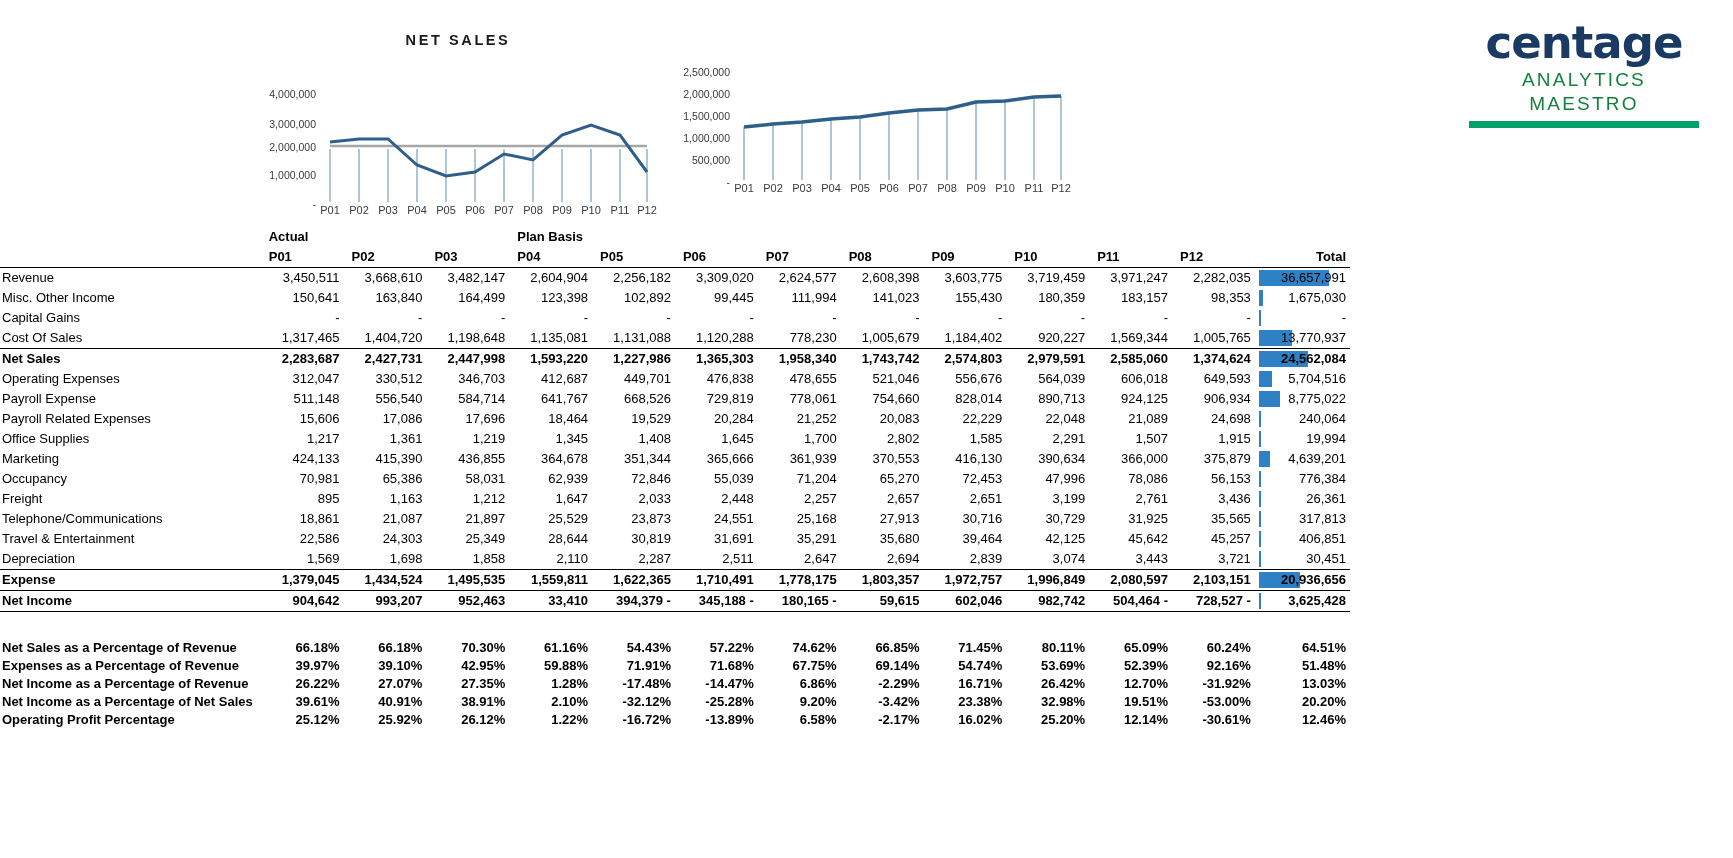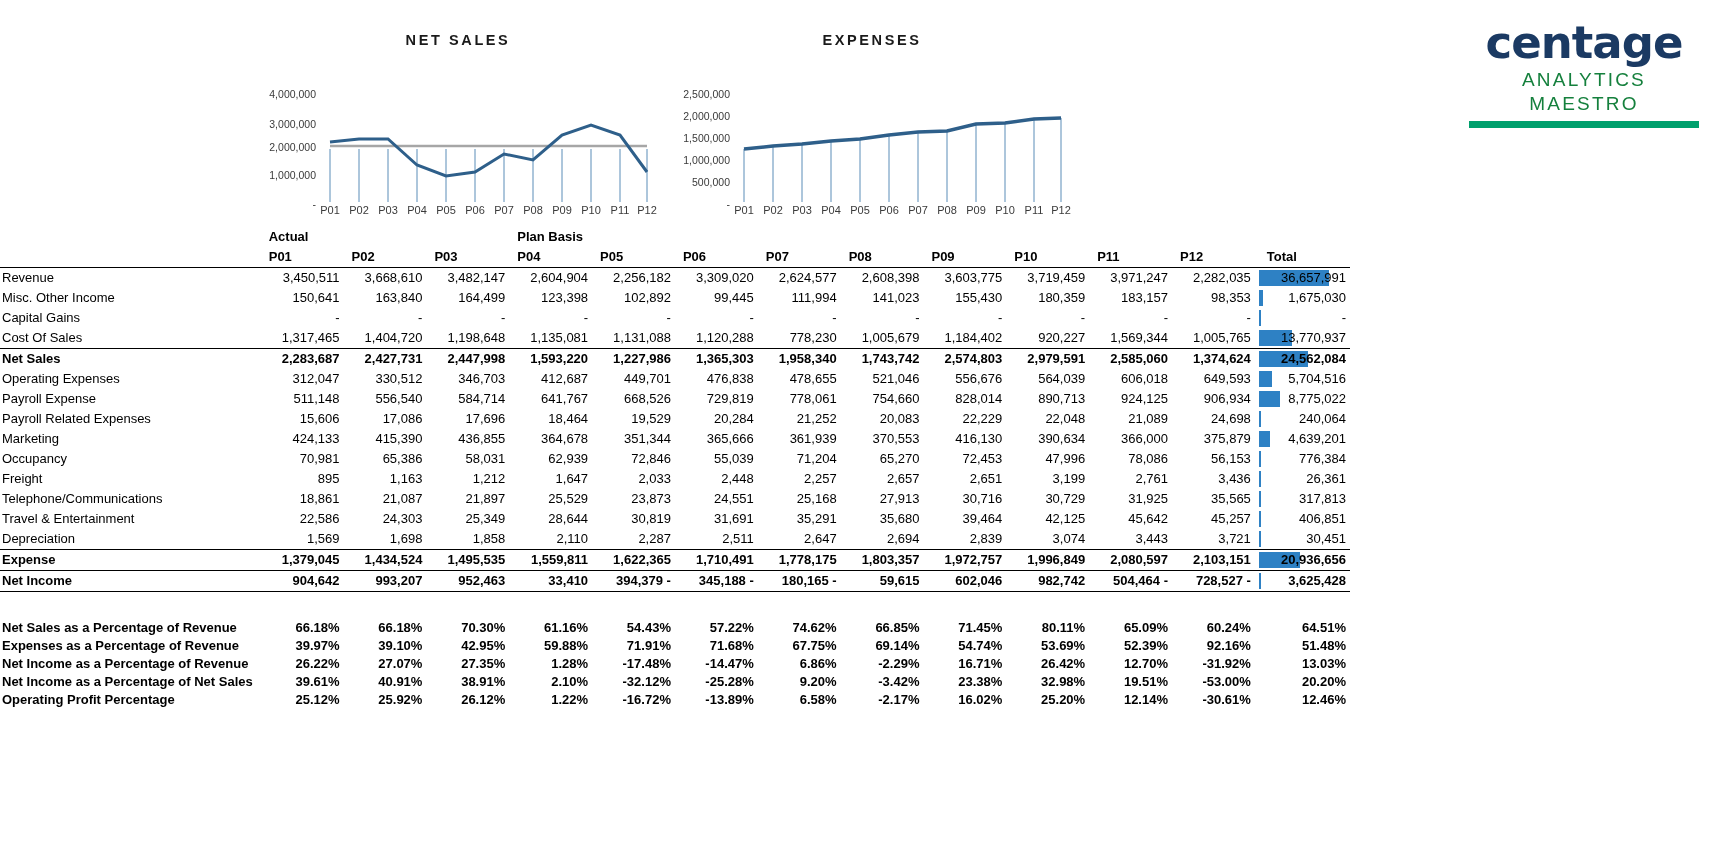--- a/index.html
+++ b/index.html
@@ -121,21 +121,20 @@
         <text x="275" y="160">P08</text>
         <text x="304" y="160">P09</text>
         <text x="333" y="160">P10</text>
         <text x="362" y="160">P11</text>
         <text x="389" y="160">P12</text>
       </g>
     </svg>
   </div>
 
   <div class="chart-box" style="left:672px;top:32px;width:400px;">
-    <div class="chart-title">EXPENSES</div>
     <svg class="chart-svg" width="400" height="160" viewBox="0 0 400 160">
       <text class="ytick" x="58" y="44">2,500,000</text>
       <text class="ytick" x="58" y="66">2,000,000</text>
       <text class="ytick" x="58" y="88">1,500,000</text>
       <text class="ytick" x="58" y="110">1,000,000</text>
       <text class="ytick" x="58" y="132">500,000</text>
       <text class="ytick" x="58" y="154">-</text>
       <g stroke="#5b8db8" stroke-width="1">
         <line x1="72" y1="95" x2="72" y2="148"></line>
         <line x1="101" y1="92" x2="101" y2="148"></line>
@@ -182,21 +181,21 @@
           <td class="num hdr" style="text-align: left; padding-left: 6px;">P03</td>
           <td class="num hdr" style="text-align: left; padding-left: 6px;">P04</td>
           <td class="num hdr" style="text-align: left; padding-left: 6px;">P05</td>
           <td class="num hdr" style="text-align: left; padding-left: 6px;">P06</td>
           <td class="num hdr" style="text-align: left; padding-left: 6px;">P07</td>
           <td class="num hdr" style="text-align: left; padding-left: 6px;">P08</td>
           <td class="num hdr" style="text-align: left; padding-left: 6px;">P09</td>
           <td class="num hdr" style="text-align: left; padding-left: 6px;">P10</td>
           <td class="num hdr" style="text-align: left; padding-left: 6px;">P11</td>
           <td class="num hdr" style="text-align: left; padding-left: 6px;">P12</td>
-          <td class="tot hdr" style="text-align: left; padding-left: 10px;">Total</td>
+          <td class="tot hdr" style="text-align: right; padding-left: 10px;">Total</td>
         </tr>
         <tr class="topline">
           <td class="lbl">Revenue</td>
           <td class="num">3,450,511</td>
           <td class="num">3,668,610</td>
           <td class="num">3,482,147</td>
           <td class="num">2,604,904</td>
           <td class="num">2,256,182</td>
           <td class="num">3,309,020</td>
           <td class="num">2,624,577</td>
@@ -313,20 +312,36 @@
           <td class="num">20,284</td>
           <td class="num">21,252</td>
           <td class="num">20,083</td>
           <td class="num">22,229</td>
           <td class="num">22,048</td>
           <td class="num">21,089</td>
           <td class="num">24,698</td>
           <td class="tot bar-cell"><div class="bar" style="width: 2px;"></div><span>240,064</span></td>
         </tr>
         <tr>
+          <td class="lbl">Office Supplies</td>
+          <td class="num">1,217</td>
+          <td class="num">1,361</td>
+          <td class="num">1,219</td>
+          <td class="num">1,345</td>
+          <td class="num">1,408</td>
+          <td class="num">1,645</td>
+          <td class="num">1,700</td>
+          <td class="num">2,802</td>
+          <td class="num">1,585</td>
+          <td class="num">2,291</td>
+          <td class="num">1,507</td>
+          <td class="num">1,915</td>
+          <td class="tot bar-cell"><div class="bar" style="width: 2px;"></div><span>19,994</span></td>
+        </tr>
+        <tr>
           <td class="lbl">Marketing</td>
           <td class="num">424,133</td>
           <td class="num">415,390</td>
           <td class="num">436,855</td>
           <td class="num">364,678</td>
           <td class="num">351,344</td>
           <td class="num">365,666</td>
           <td class="num">361,939</td>
           <td class="num">370,553</td>
           <td class="num">416,130</td>

